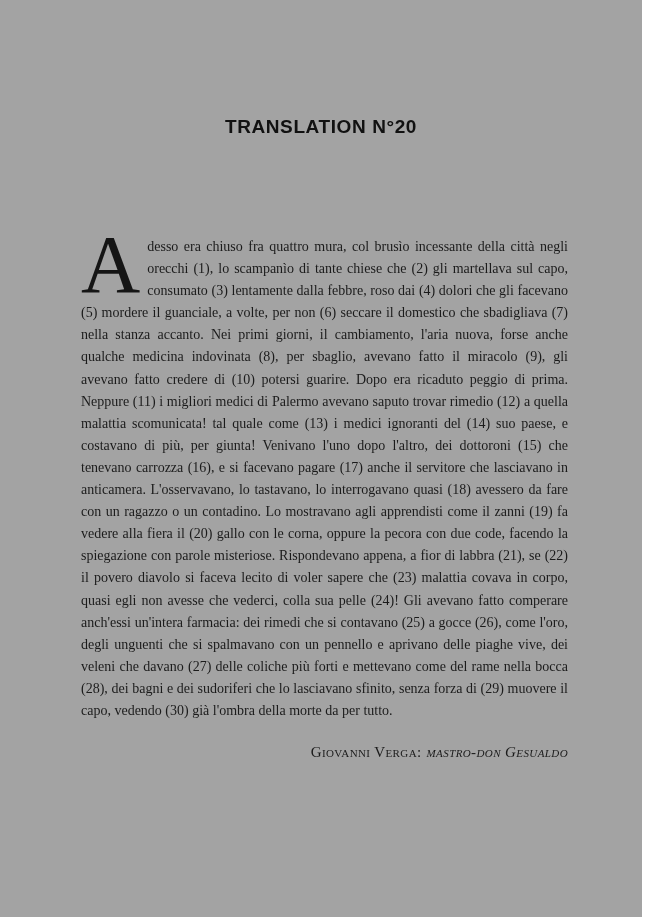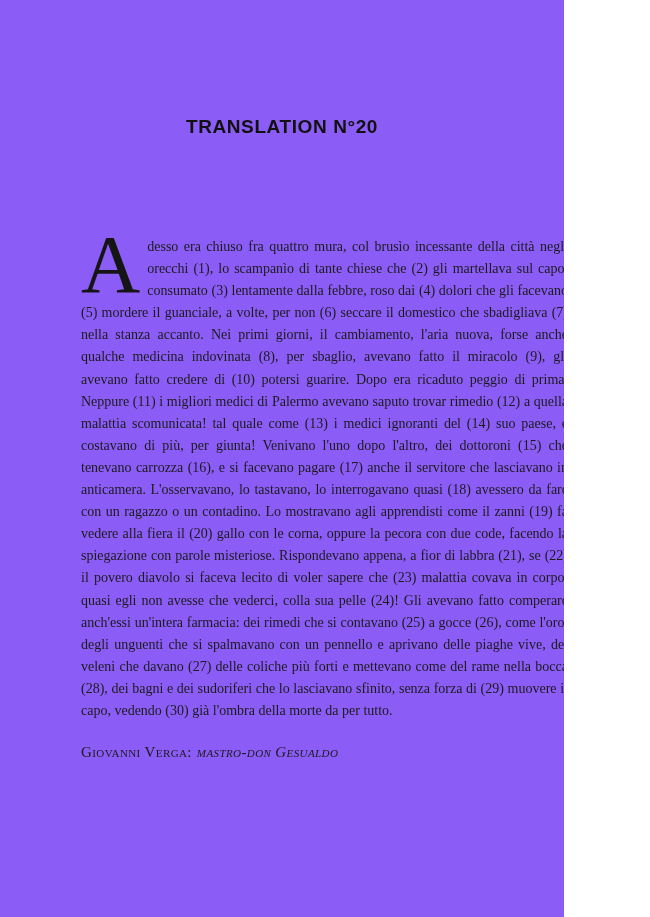--- a/index.html
+++ b/index.html
@@ -2,23 +2,23 @@
 <html><head>
 <meta charset="utf-8">
 <style>
   html, body {
     margin: 0;
     padding: 0;
     background: #ffffff;
   }
   .page {
     position: relative;
-    width: 564px;
+    width: 642px;
     height: 917px;
-    background: #8b5cf6;
+    background: #a3a3a3;
     color: #1b1b1b;
     font-family: "Liberation Serif", serif;
     overflow: hidden;
   }
   .title {
     padding-top: 116px;
     text-align: center;
     font-family: "Liberation Sans", sans-serif;
     font-weight: bold;
     font-size: 19px;
@@ -40,20 +40,21 @@
   .drop-cap {
     float: left;
     font-size: 82px;
     line-height: 54px;
     height: 58px;
     margin: 2px 7px 0 0;
     color: #151515;
   }
   .attribution {
     margin-top: 22px;
+    text-align: right;
     font-size: 15px;
     font-variant: small-caps;
     letter-spacing: 0.4px;
     color: #1b1b1b;
   }
   .attribution .work {
     font-style: italic;
     margin-left: 0.33em;
   }
 </style>

